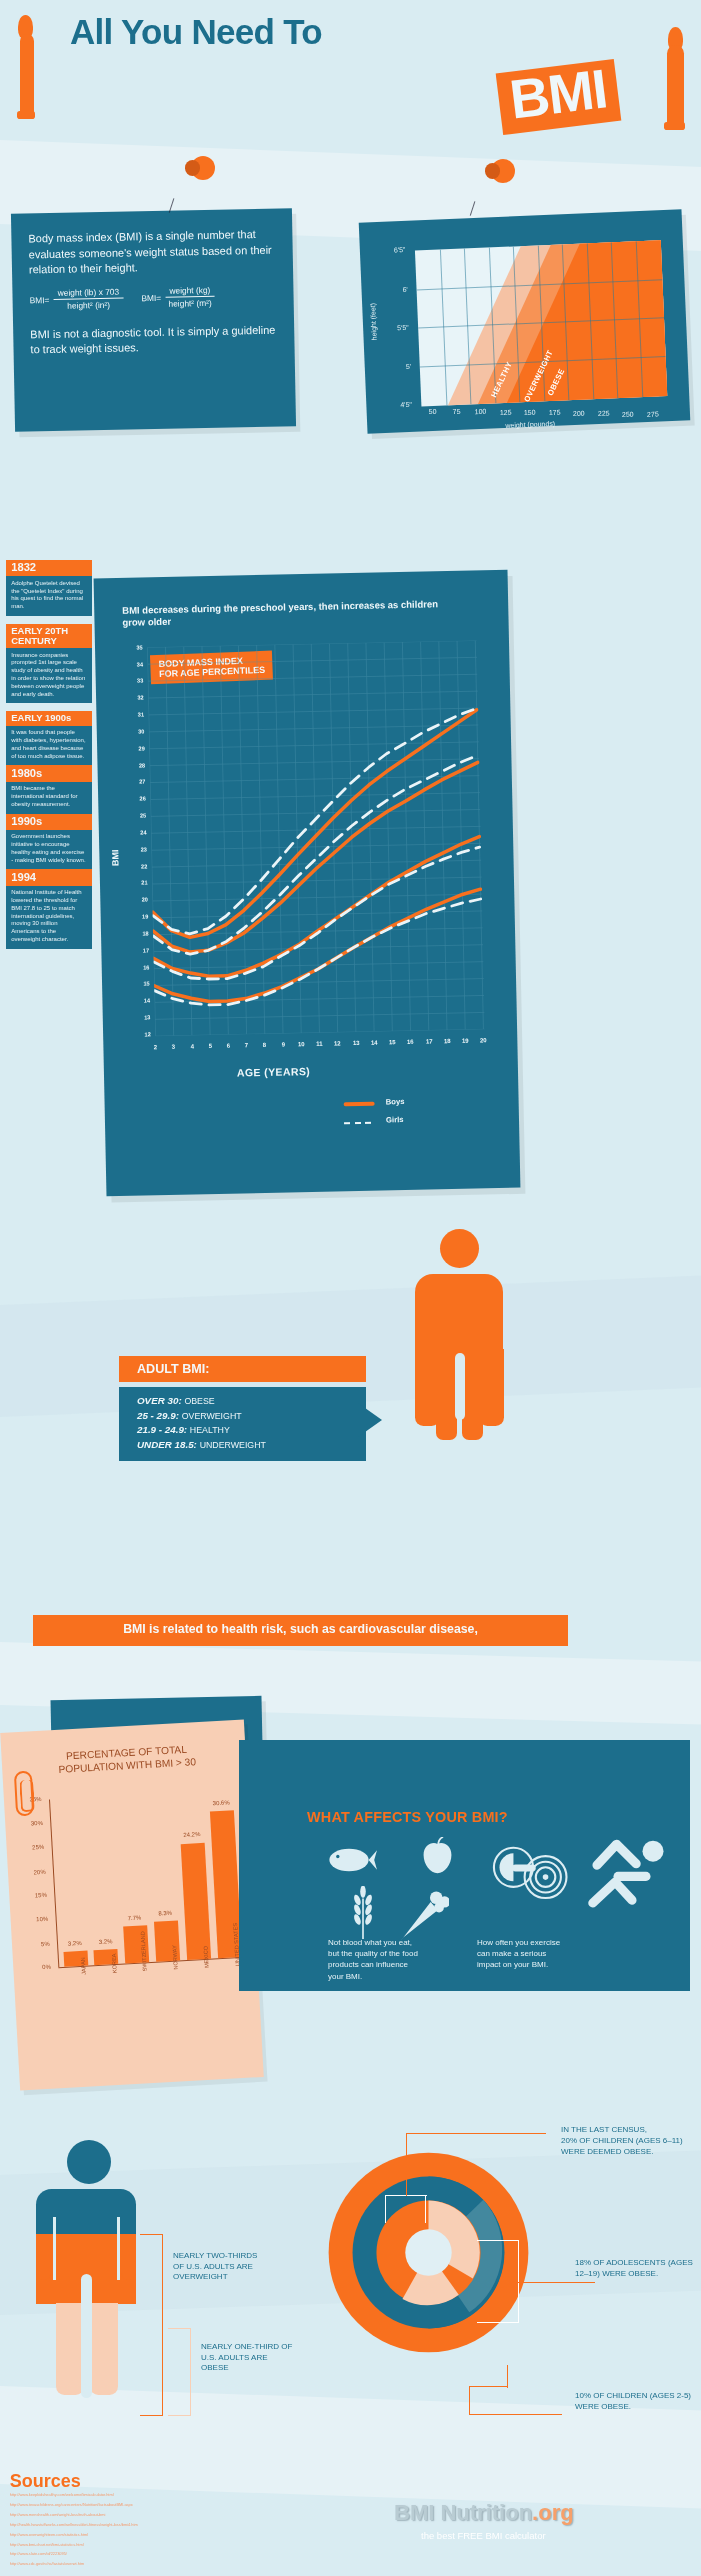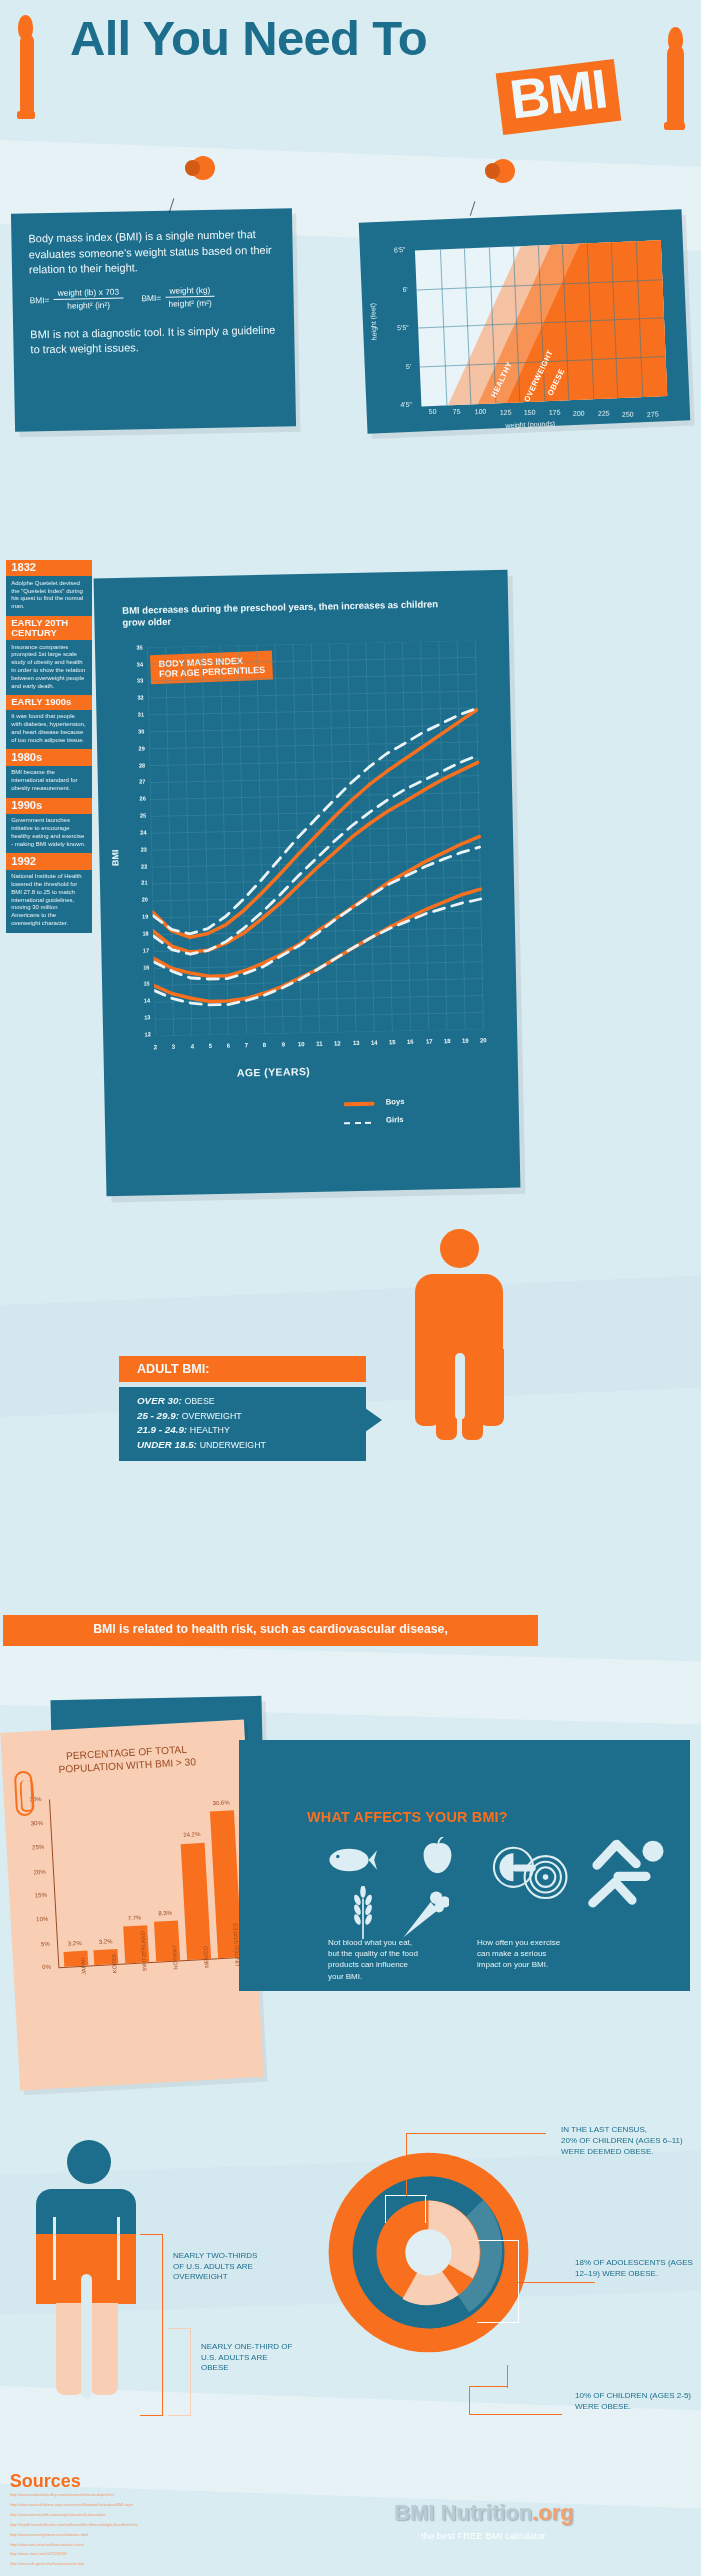--- a/index.html
+++ b/index.html
@@ -20,21 +20,21 @@
     position: absolute;
     background: #e6f2f6;
     transform-origin: 0 0;
   }
   .band-dark { background: #cfe4ec; }
 
   
   .header { position: absolute; top: 0; left: 0; width: 702px; height: 168px; }
   .title-wrap { position: absolute; left: 70px; top: 15.4px; width: 533px; }
   .title-l1 {
-    font-size: 49px; font-weight: bold; color: #1c6e8c;
+    font-size: 35px; font-weight: bold; color: #1c6e8c;
     letter-spacing: -0.7px; line-height: 0.95;
     font-family: "Liberation Sans", sans-serif;
   }
   .title-l2 {
     font-size: 52px; font-weight: bold; color: #1c6e8c;
     letter-spacing: -0.7px; line-height: 0.95; margin-top: 2.8px;
   }
   .bmi-badge {
     position: absolute; right: -15.4px; top: 51px;
     background: #f8701e; color: #eef7fa;
@@ -99,21 +99,21 @@
     position:absolute; color:#fff; font-weight:bold; font-size:7.7px;
     transform: rotate(-62deg); letter-spacing:0.4px;
   }
 
   
   .tl { position:absolute; left:5.6px; width:86px; }
   .tl-head {
     background:#f8701e; color:#f3f7f9; font-weight:bold;
     padding:2.1px 4.2px 2.8px 5.6px; font-size:11.2px; line-height:1.02;
   }
-  .tl-head.small { font-size:9.5px; }
+  .tl-head.small { font-size:9.5px;margin-top:8px; }
   .tl-body {
     background:#1c6e8c; color:#e9f4f8; font-size:6px; line-height:1.3;
     padding:3.5px 4.9px 4.9px 5.6px;
   }
 
   
   .pct-card{
     position:absolute; background:#1c6e8c; transform: rotate(-1.2deg);
     box-shadow: 4.9px 6.3px 0 rgba(0,0,0,0.07);
   }
@@ -331,21 +331,21 @@
     </div>
     <div>
       <div class="tl-head">1980s</div>
       <div class="tl-body">BMI became the international standard for obesity measurement.</div>
     </div>
     <div>
       <div class="tl-head">1990s</div>
       <div class="tl-body">Government launches initiative to encourage healthy eating and exercise - making BMI widely known.</div>
     </div>
     <div>
-      <div class="tl-head">1992</div>
+      <div class="tl-head">1994</div>
       <div class="tl-body">National Institute of Health lowered the threshold for BMI 27.8 to 25 to match international guidelines, moving 30 million Americans to the overweight character.</div>
     </div>
   </div>
 
   <div class="pct-card" style="left:100px;top:574px;width:414px;height:618px;">
 
     <div class="pct-title" style="left:28px;top:27px;width:316px;">BMI decreases during the preschool years, then increases as children grow older</div>
 
     <div class="pct-badge" style="left:55px;top:77px;transform:rotate(-1deg);">
       <div>BODY MASS INDEX</div>
@@ -485,21 +485,21 @@
   <div>
     <div style="position:absolute;left:440px;top:1229px;width:39px;height:39px;border-radius:50%;background:#f8701e;"></div>
     <div style="position:absolute;left:415px;top:1274px;width:88px;height:83px;border-radius:18px 18px 2.8px 2.8px;background:#f8701e;"></div>
     <div style="position:absolute;left:415px;top:1349px;width:25px;height:77px;border-radius:0 0 8.4px 8.4px;background:#f8701e;"></div>
     <div style="position:absolute;left:479px;top:1349px;width:25px;height:77px;border-radius:0 0 8.4px 8.4px;background:#f8701e;"></div>
     <div style="position:absolute;left:436px;top:1354px;width:21px;height:86px;border-radius:0 0 7px 7px;background:#f8701e;"></div>
     <div style="position:absolute;left:462px;top:1354px;width:21px;height:86px;border-radius:0 0 7px 7px;background:#f8701e;"></div>
     <div style="position:absolute;left:455px;top:1353px;width:9.8px;height:67px;background:#d9ecf2;border-radius:4.9px;"></div>
   </div>
 
-  <div class="banner" style="left:3px;top:1615px;width:535px;">
+  <div class="banner" style="left:33px;top:1615px;width:535px;">
     <div>BMI is related to health risk, such as cardiovascular disease,</div>
   </div>
 
   <div class="card" style="left:51px;top:1698px;width:211px;height:49px;transform:rotate(-1.2deg);"></div>
 
   <div class="bar-paper" style="left:9.8px;top:1726px;width:244px;height:358px;">
     <div class="bp-title" style="left:41px;top:19.6px;">
       <div>PERCENTAGE OF TOTAL</div>
       <div>POPULATION WITH BMI &gt; 30</div>
     </div>

